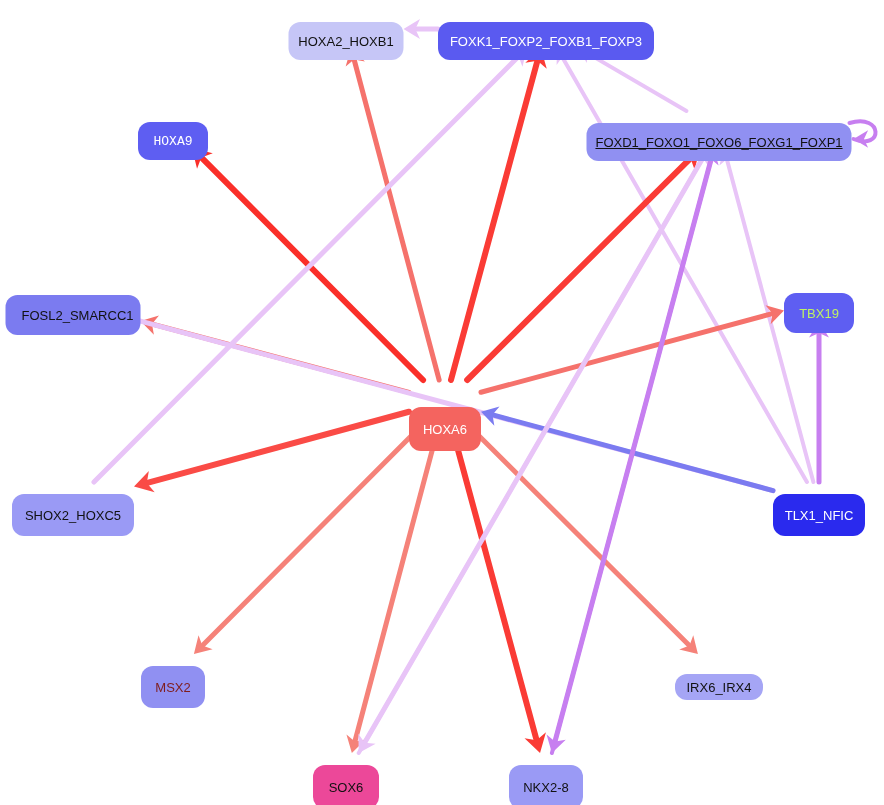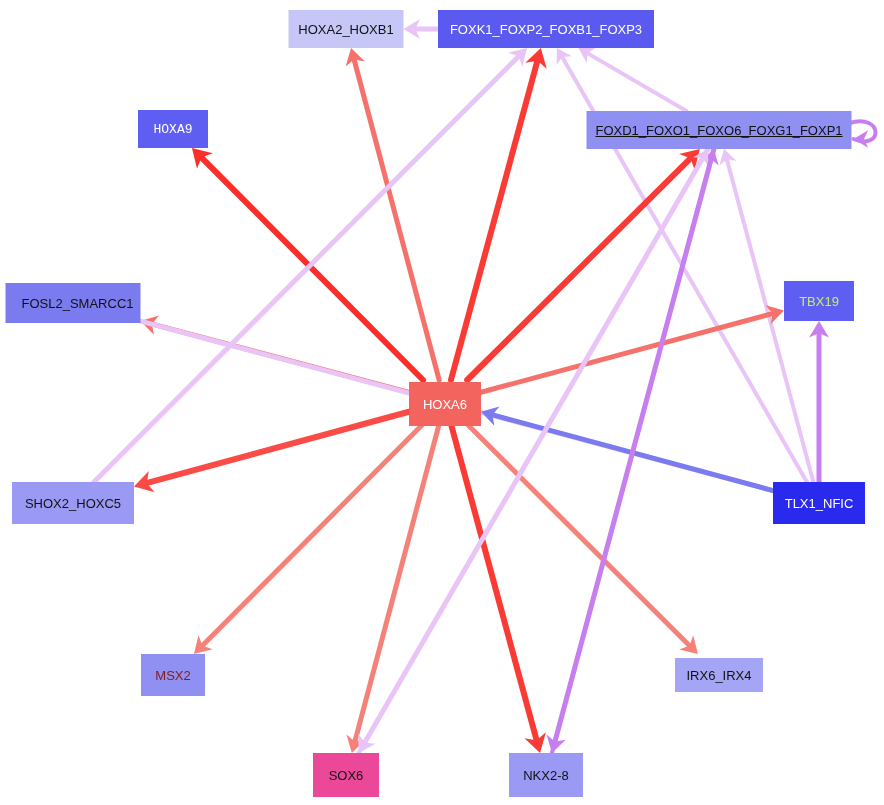--- a/index.html
+++ b/index.html
@@ -3,27 +3,28 @@
 <meta charset="utf-8">
 <style>
   html,body{margin:0;padding:0;background:#ffffff;}
   body{font-family:"Liberation Sans","DejaVu Sans",sans-serif;}
   #canvas{position:relative;width:884px;height:805px;background:#ffffff;overflow:hidden;}
   #edges{position:absolute;left:0;top:0;width:884px;height:805px;}
   .node{
     position:absolute;
     box-sizing:border-box;
     display:flex;align-items:center;justify-content:center;
-    border-radius:0;
+    border-radius:12px;
     font-size:13px;
     line-height:1;
     white-space:nowrap;
     padding:0 12px;
     transform:translate(-50%,-50%);
     z-index:5;
+    margin-top:12px;
   }
   .node-label{pointer-events:none;}
 </style>
 </head>
 <body>
 
 <div id="canvas">
   <svg id="edges" viewBox="0 0 884 805" xmlns="http://www.w3.org/2000/svg">
       <line x1="438.00" y1="29.00" x2="416.70" y2="29.00" stroke="#e8c4f7" stroke-width="5" stroke-linecap="round"></line>
       <polygon points="403.50,29.00 420.00,38.95 415.38,29.00 420.00,19.05" fill="#e8c4f7"></polygon>
@@ -84,33 +85,33 @@
     </div>
     <div class="node" style="left: 719px; top: 130px; width: 265px; height: 38px; background: rgb(144, 144, 242); color: rgb(17, 17, 17); text-decoration: underline;">
       <span class="node-label">FOXD1_FOXO1_FOXO6_FOXG1_FOXP1</span>
     </div>
     <div class="node" style="left: 73px; top: 303px; width: 135px; height: 40px; background: rgb(123, 123, 240); color: rgb(17, 17, 17); padding-left: 21px;">
       <span class="node-label">FOSL2_SMARCC1</span>
     </div>
     <div class="node" style="left: 819px; top: 301px; width: 70px; height: 40px; background: rgb(94, 94, 242); color: #bef264;">
       <span class="node-label">TBX19</span>
     </div>
-    <div class="node" style="left: 445px; top: 404px; width: 72px; height: 44px; background: rgb(244, 100, 95); color: rgb(255, 255, 255);">
+    <div class="node" style="left: 445px; top: 417px; width: 72px; height: 44px; background: rgb(244, 100, 95); color: rgb(255, 255, 255);">
       <span class="node-label">HOXA6</span>
     </div>
     <div class="node" style="left: 73px; top: 503px; width: 122px; height: 42px; background: rgb(154, 154, 245); color: rgb(17, 17, 17);">
       <span class="node-label">SHOX2_HOXC5</span>
     </div>
     <div class="node" style="left: 819px; top: 503px; width: 92px; height: 42px; background: rgb(42, 42, 238); color: rgb(255, 255, 255);">
       <span class="node-label">TLX1_NFIC</span>
     </div>
     <div class="node" style="left: 173px; top: 675px; width: 64px; height: 42px; background: rgb(144, 144, 242); color: #7f1d1d;">
       <span class="node-label">MSX2</span>
     </div>
-    <div class="node" style="left: 719px; top: 675px; width: 88px; height: 34px; background: rgb(165, 165, 245); color: rgb(17, 17, 17);">
+    <div class="node" style="left: 719px; top: 675px; width: 88px; height: 26px; background: rgb(165, 165, 245); color: rgb(17, 17, 17);">
       <span class="node-label">IRX6_IRX4</span>
     </div>
     <div class="node" style="left: 346px; top: 775px; width: 66px; height: 44px; background: #ec4899; color: rgb(17, 17, 17);">
       <span class="node-label">SOX6</span>
     </div>
     <div class="node" style="left: 546px; top: 775px; width: 74px; height: 44px; background: rgb(154, 154, 245); color: rgb(17, 17, 17);">
       <span class="node-label">NKX2-8</span>
     </div>
   </div>
 

